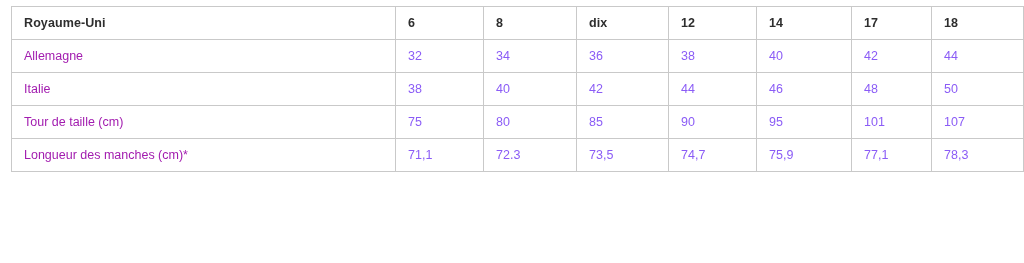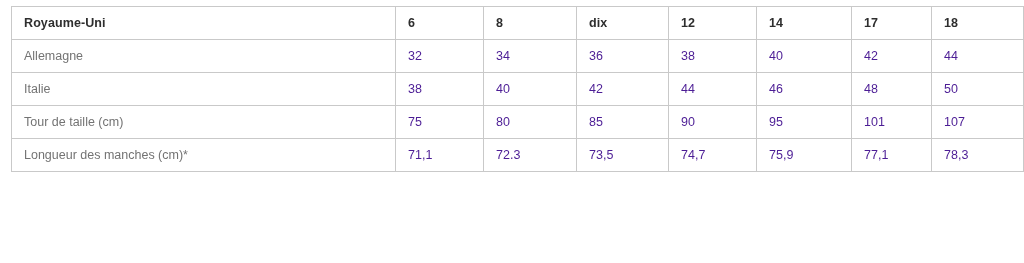--- a/index.html
+++ b/index.html
@@ -55,24 +55,24 @@
     white-space: nowrap;
     overflow: hidden;
   }
   table.size-table thead th {
     font-weight: 700;
     color: #2e2e2e;
     letter-spacing: 0.1px;
   }
   table.size-table tbody td {
     font-weight: 400;
-    color: #4c1d95;
+    color: #8b5cf6;
   }
   table.size-table tbody td.row-label {
-    color: #737373;
+    color: #a21caf;
   }
 </style>
 </head>
 <body>
 
 <div class="page">
   <div class="table-wrap">
     <table class="size-table">
       <colgroup>
         <col class="c-label">

